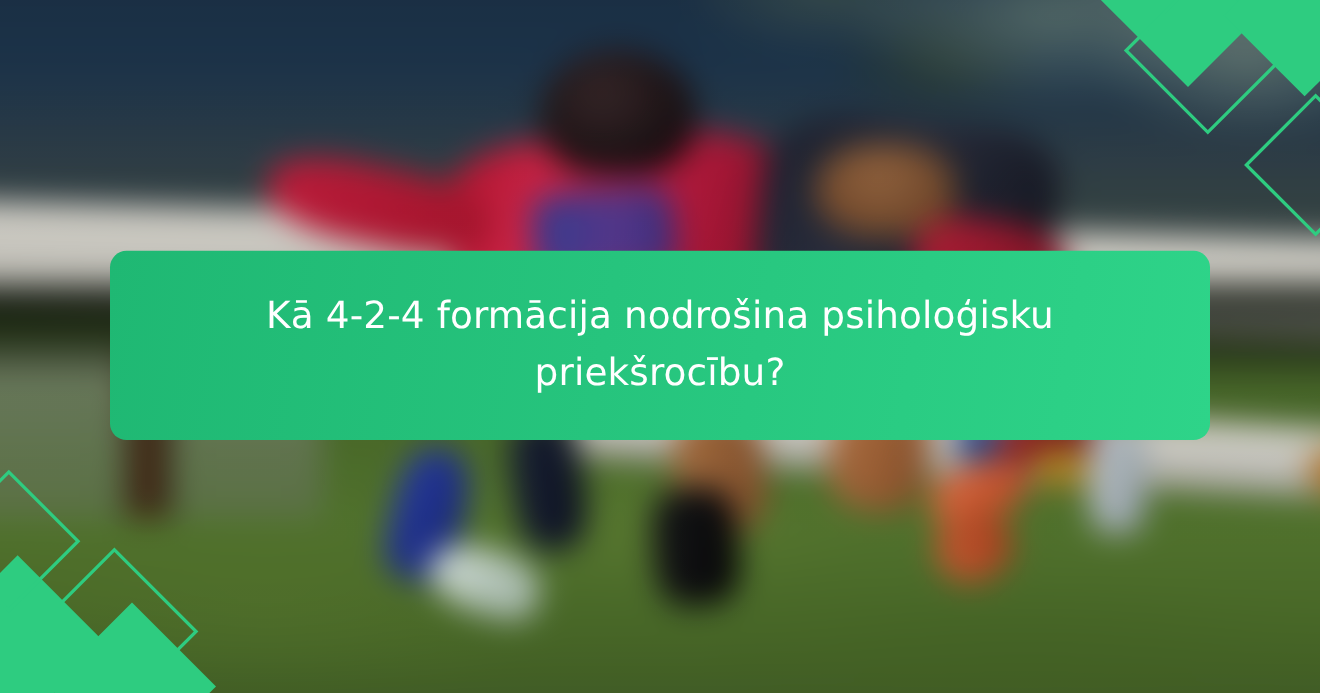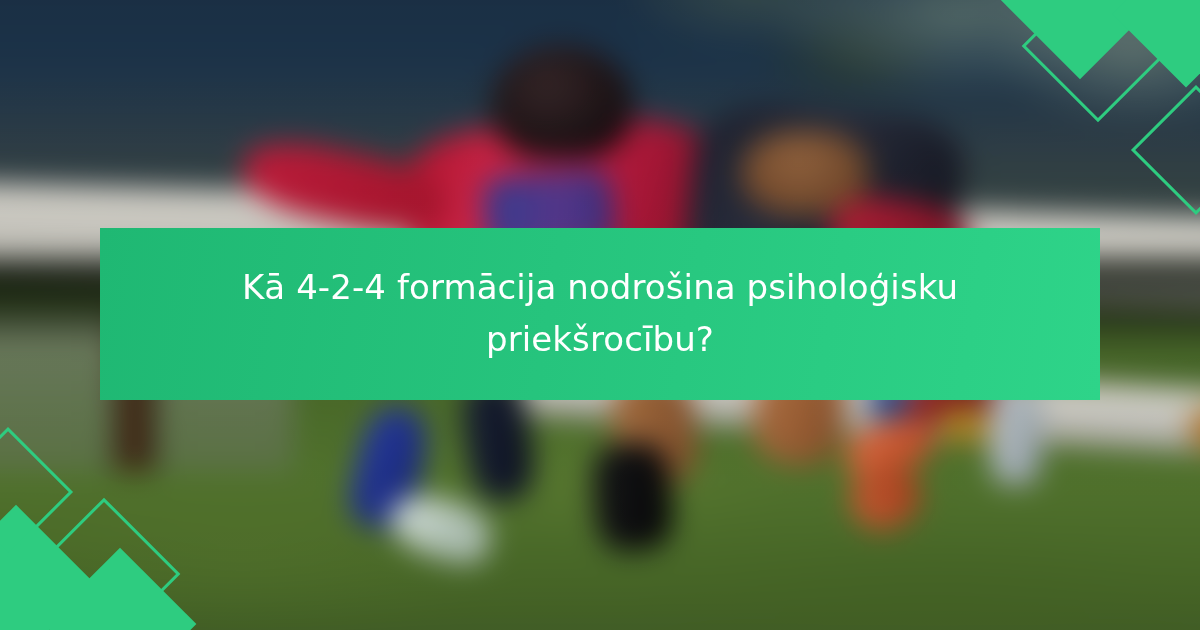--- a/index.html
+++ b/index.html
@@ -339,20 +339,21 @@
     left: 100px;
     top: 228px;
     width: 1000px;
     height: 172px;
     background: linear-gradient(100deg, #1fb873 0%, #26c47d 45%, #2ed489 100%);
     display: flex;
     align-items: center;
     justify-content: center;
     box-sizing: border-box;
     padding: 10px 56px;
+    border-radius: 15px;
   }
   .headline {
     margin: 0;
     color: #ffffff;
     font-size: 34px;
     font-weight: 400;
     line-height: 1.52;
     text-align: center;
     letter-spacing: .1px;
     font-family: "DejaVu Sans", "Liberation Sans", sans-serif;

